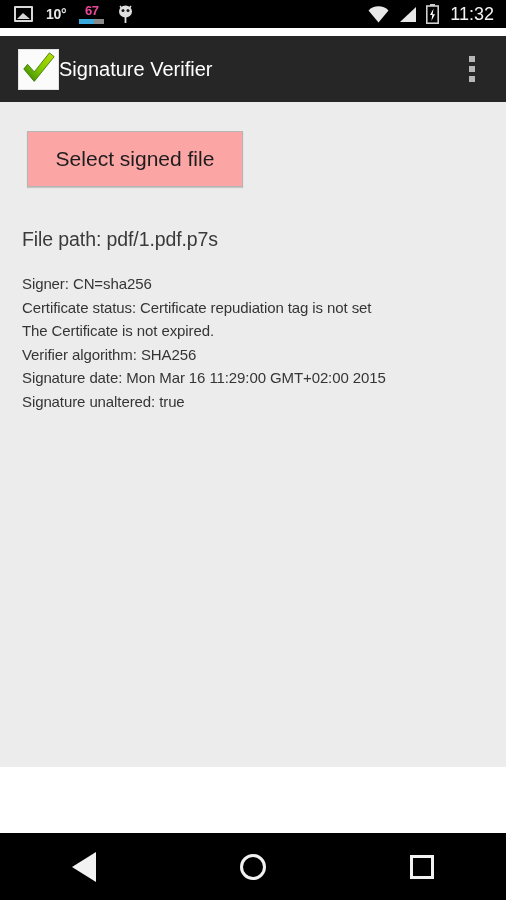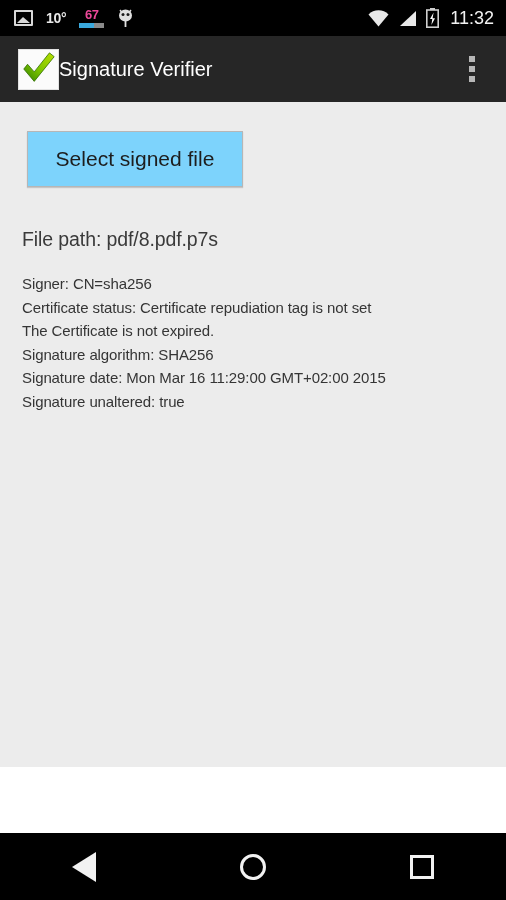--- a/index.html
+++ b/index.html
@@ -16,21 +16,21 @@
     height: 900px;
     overflow: hidden;
     background: #ffffff;
   }
 
   
   .status-bar {
     position: absolute;
     top: 0; left: 0;
     width: 506px;
-    height: 36px;
+    height: 28px;
     background: #000000;
     display: flex;
     align-items: center;
     box-sizing: border-box;
     padding: 0 12px 0 14px;
   }
   .status-left {
     display: flex;
     align-items: center;
     gap: 13px;
@@ -153,21 +153,21 @@
     height: 698px;
     background: #ececec;
     box-sizing: border-box;
   }
   .select-button {
     position: absolute;
     left: 27px;
     top: 29px;
     width: 216px;
     height: 56px;
-    background: #7dd3fc;
+    background: #fca5a5;
     border: 1px solid #b6b6b6;
     box-shadow: 0 1px 1px rgba(0,0,0,0.16);
     box-sizing: border-box;
     display: flex;
     align-items: center;
     justify-content: center;
     color: #1d1d1d;
     font-size: 21px;
     cursor: pointer;
   }
@@ -302,27 +302,27 @@
       <span></span>
         <span></span>
         <span></span>
     </span>
   </div>
 
   <div class="content">
 
     <div class="select-button">Select signed file</div>
 
-    <div class="file-path">File path: pdf/8.pdf.p7s</div>
+    <div class="file-path">File path: pdf/1.pdf.p7s</div>
 
     <div class="info-block">
       <span class="line">Signer: CN=sha256</span>
       <span class="line">Certificate status: Certificate repudiation tag is not set</span>
       <span class="line">The Certificate is not expired.</span>
-      <span class="line">Signature algorithm: SHA256</span>
+      <span class="line">Verifier algorithm: SHA256</span>
       <span class="line">Signature date: Mon Mar 16 11:29:00 GMT+02:00 2015</span>
       <span class="line">Signature unaltered: true</span>
     </div>
 
     <div class="white-strip"></div>
   </div>
 
   <div class="nav-bar">
     <span class="nav-btn">
       <span class="nav-back"></span>

